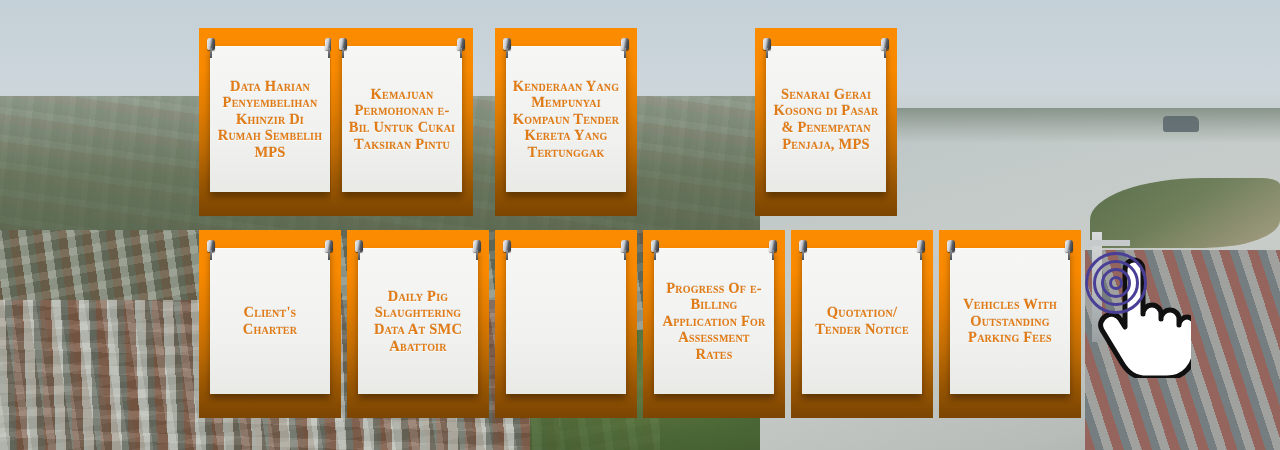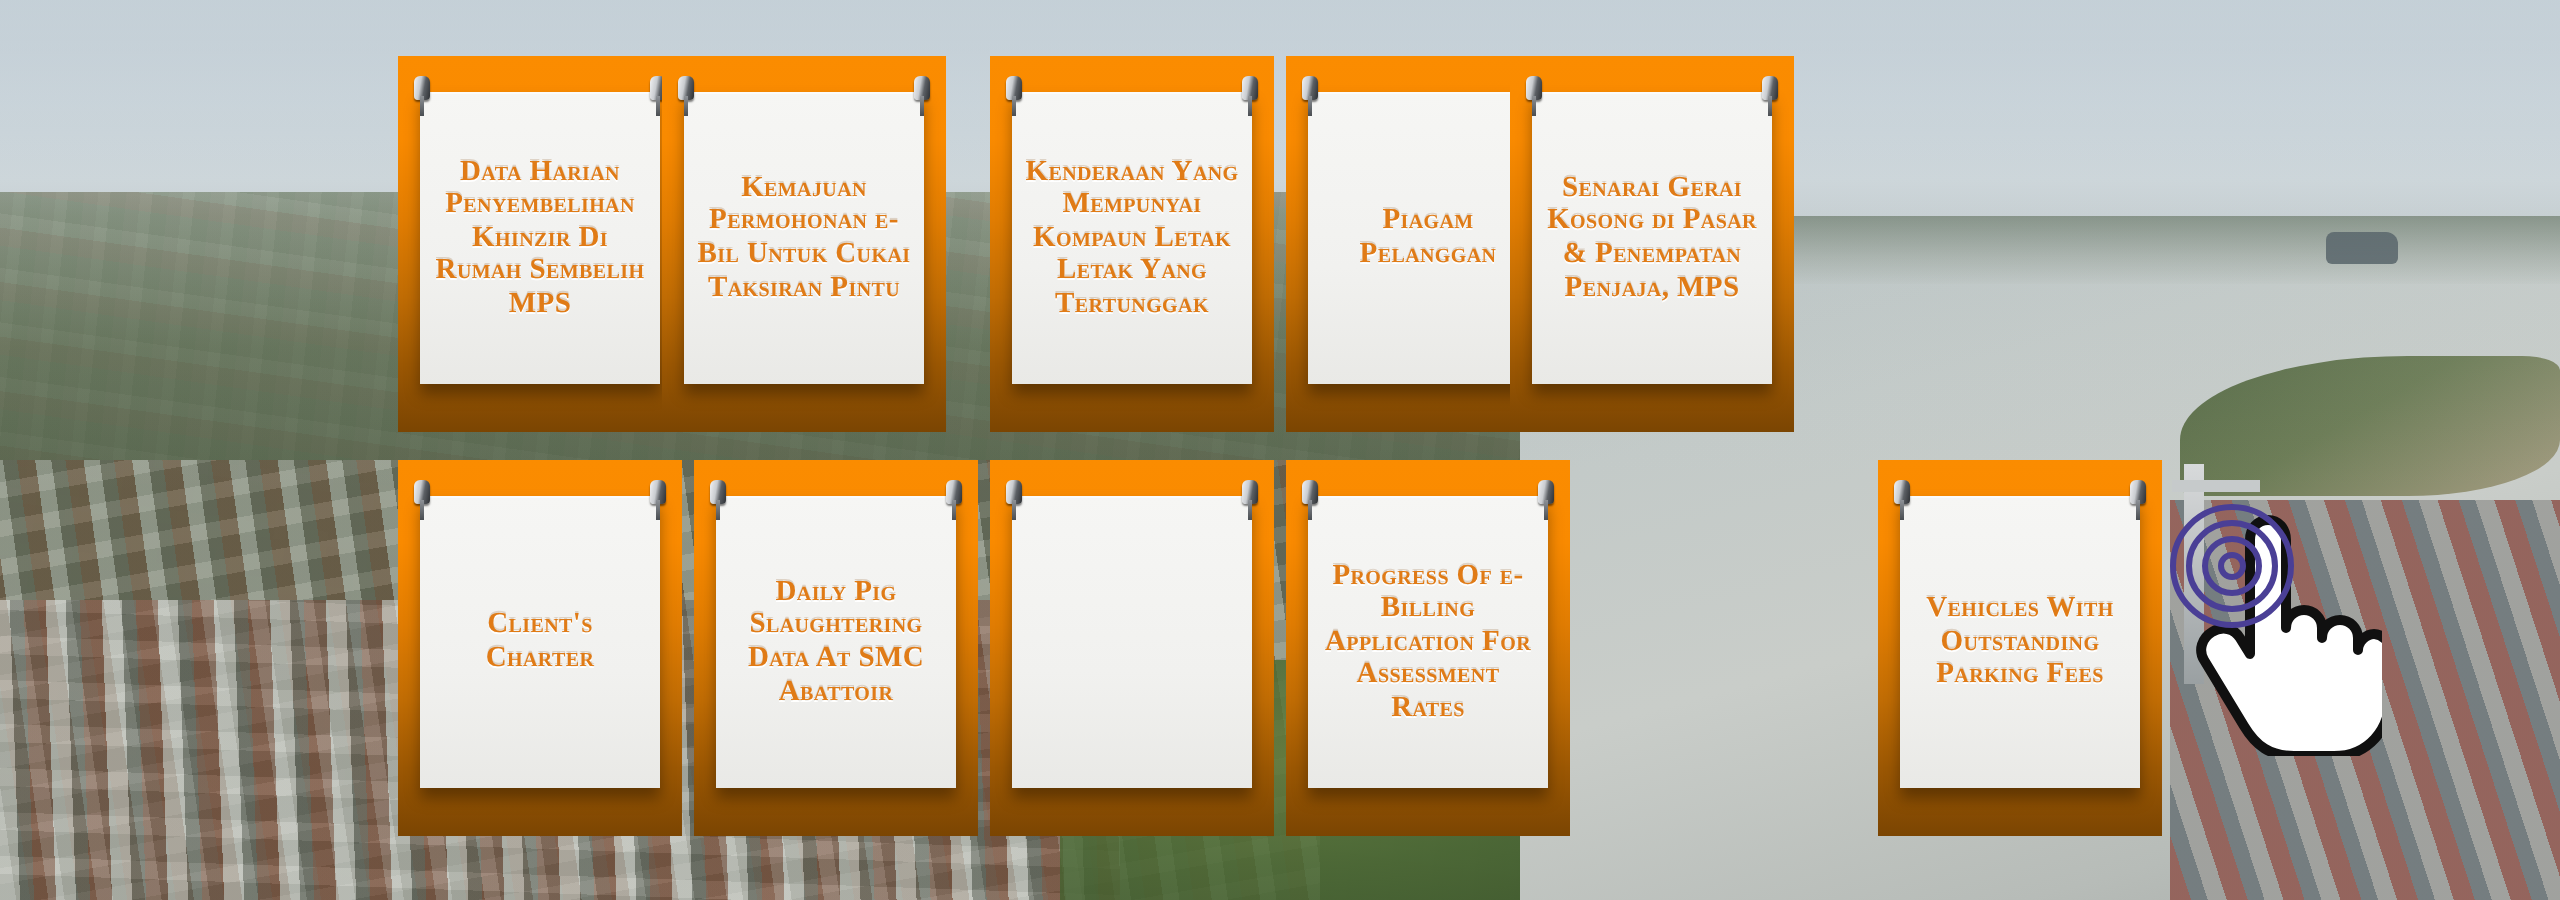--- a/index.html
+++ b/index.html
@@ -205,34 +205,21 @@
     <div class="card" style="left:296px">
       <div class="paper">
         <span class="pin left">
             <span class="pin-head"></span>
             <span class="pin-needle"></span>
           </span>
         <span class="pin right">
             <span class="pin-head"></span>
             <span class="pin-needle"></span>
           </span>
-        <span class="paper-title">Kenderaan Yang Mempunyai Kompaun Letak Letak Yang Tertunggak</span>
-      </div>
-    </div>
-    <div class="card" style="left:444px">
-      <div class="paper">
-        <span class="pin left">
-            <span class="pin-head"></span>
-            <span class="pin-needle"></span>
-          </span>
-        <span class="pin right">
-            <span class="pin-head"></span>
-            <span class="pin-needle"></span>
-          </span>
-        <span class="paper-title">Piagam Pelanggan</span>
+        <span class="paper-title">Kenderaan Yang Mempunyai Kompaun Tender Kereta Yang Tertunggak</span>
       </div>
     </div>
     <div class="card" style="left:556px">
       <div class="paper">
         <span class="pin left">
             <span class="pin-head"></span>
             <span class="pin-needle"></span>
           </span>
         <span class="pin right">
             <span class="pin-head"></span>
@@ -286,20 +273,33 @@
       <div class="paper">
         <span class="pin left">
             <span class="pin-head"></span>
             <span class="pin-needle"></span>
           </span>
         <span class="pin right">
             <span class="pin-head"></span>
             <span class="pin-needle"></span>
           </span>
         <span class="paper-title">Progress Of e-Billing Application For Assessment Rates</span>
+      </div>
+    </div>
+    <div class="card" style="left:592px">
+      <div class="paper">
+        <span class="pin left">
+            <span class="pin-head"></span>
+            <span class="pin-needle"></span>
+          </span>
+        <span class="pin right">
+            <span class="pin-head"></span>
+            <span class="pin-needle"></span>
+          </span>
+        <span class="paper-title">Quotation/ Tender Notice</span>
       </div>
     </div>
     <div class="card" style="left:740px">
       <div class="paper">
         <span class="pin left">
             <span class="pin-head"></span>
             <span class="pin-needle"></span>
           </span>
         <span class="pin right">
             <span class="pin-head"></span>

